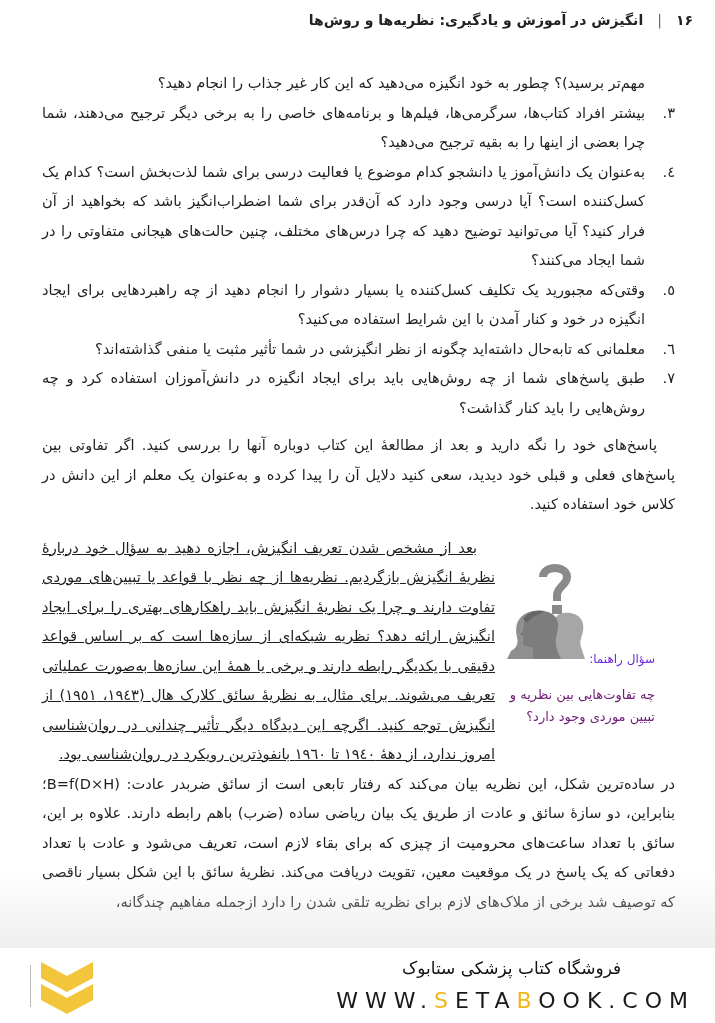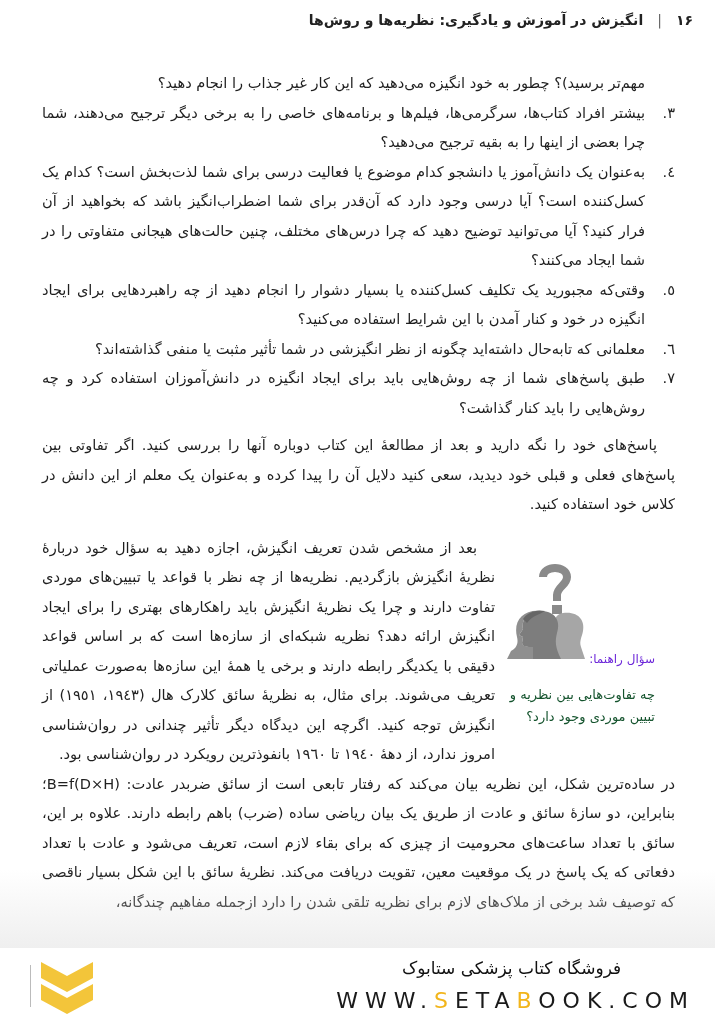--- a/index.html
+++ b/index.html
@@ -32,33 +32,33 @@
     }
     ol.questions li .txt { flex: 1; text-align: justify; }
     .para {
       margin-top: 8px; text-indent: 18px; text-align: justify;
     }
     .split {
       margin-top: 14px; display: flex; align-items: flex-start; gap: 10px;
     }
     .split .body-col {
       width: 478px; text-indent: 18px; text-align: justify;
-      margin-right: 0; order: 2;
+      margin-right: 0; order: 2; text-decoration: underline;
     }
     .sidebar {
       order: 1; width: 150px; padding-top: 30px; margin-right: 20px;
       display: flex; flex-direction: column; align-items: flex-end;
     }
     .sidebar .icon-wrap { width: 100px; height: 96px; align-self: flex-end; margin-right: 10px;}
     .sidebar .guide-title {
       font-weight: normal; font-size: 12px; margin-top: -14px; align-self: flex-start;
       color: #6d28d9;
     }
     .sidebar .guide-text {
-      font-size: 13px; line-height: 22px; color: #14532d; margin-top: 10px; text-align: right;
+      font-size: 13px; line-height: 22px; color: #701a75; margin-top: 10px; text-align: right;
       width: 150px;
     }
     .full {
       text-align: justify;
     }
     .fade {
       position: absolute; left: 0; right: 0; top: 870px; height: 80px;
       background: linear-gradient(to bottom, rgba(240,240,240,0) 0%, rgba(225,225,225,0.55) 100%);
       pointer-events: none;
     }

